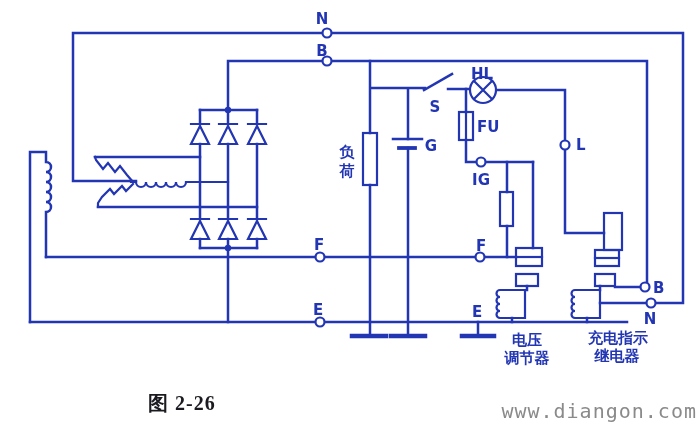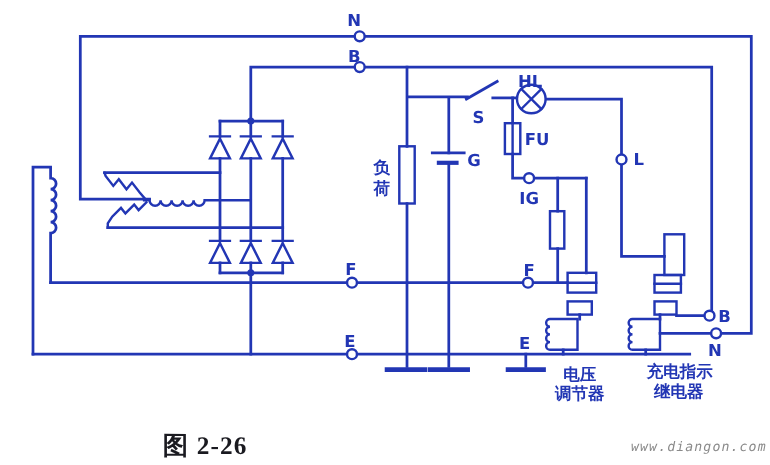--- a/index.html
+++ b/index.html
@@ -18,27 +18,27 @@
   .thin{stroke-width:2.2;}
   .thick{stroke-width:4.5;}
   .plate{stroke-width:3.8;}
   .dot{fill:var(--wire);stroke:none;}
   .term{fill:#fff;stroke:var(--wire);stroke-width:2.2;}
   .lbl{fill:var(--wire);font-weight:bold;font-family:"DejaVu Sans", sans-serif;}
   .lat{font-size:15px;}
   .cjk{font-size:15px;}
   .caption{
     position:absolute;top:390px;left:148px;display:flex;gap:26px;
-    font-family:"Liberation Serif", serif;font-weight:bold;font-size:23px;
+    font-family:"Liberation Serif", serif;font-weight:bold;font-size:20px;
     color:var(--caption);white-space:nowrap;letter-spacing:1px;
   }
   .watermark{
     position:absolute;top:399px;right:3px;
-    font-family:"DejaVu Sans Mono", monospace;font-size:12px;
-    color:var(--wm);letter-spacing:1px;white-space:nowrap;font-style:italic;
+    font-family:"DejaVu Sans Mono", monospace;font-size:20px;
+    color:var(--wm);letter-spacing:1px;white-space:nowrap;
   }
 </style>
 </head>
 <body>
 
 
 
 <svg width="700" height="388" viewBox="0 0 700 388" xmlns="http://www.w3.org/2000/svg">
 
   <g>

